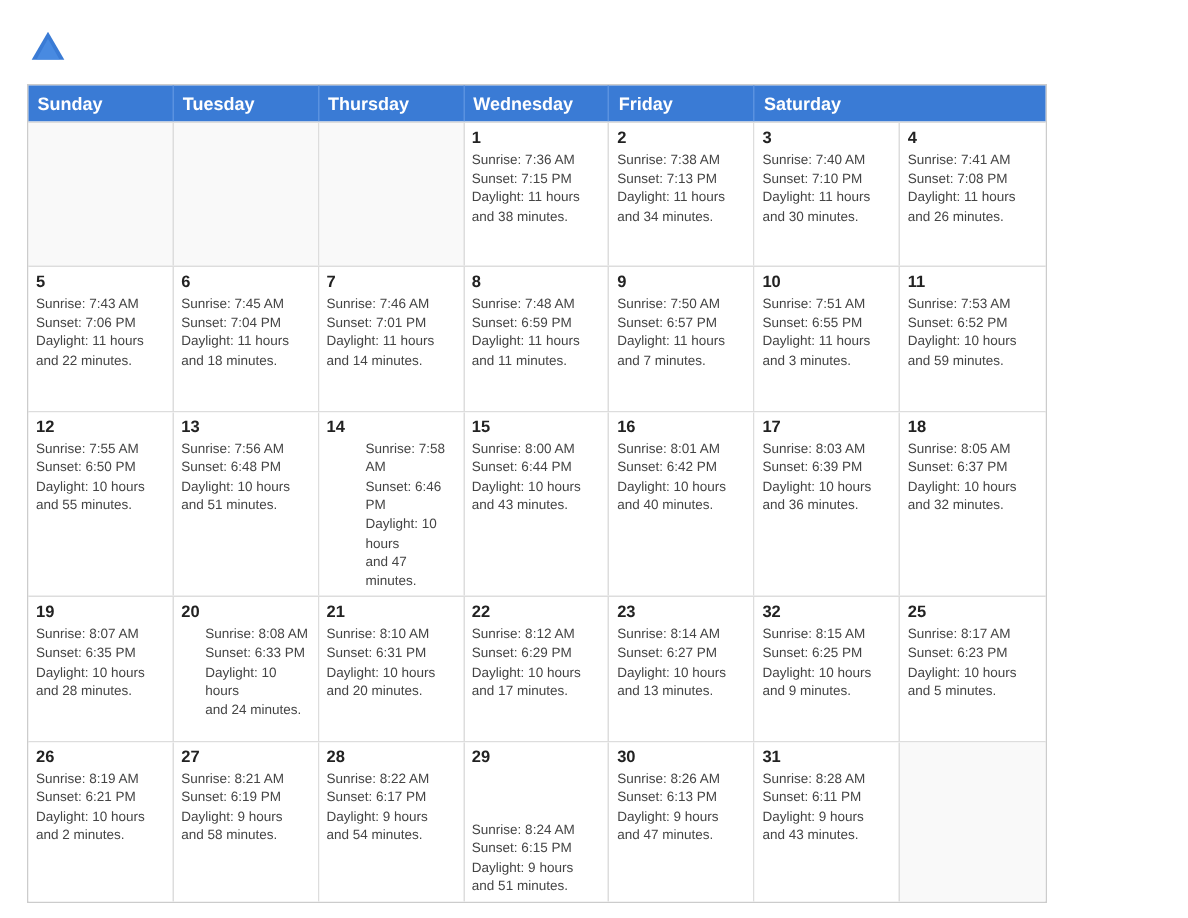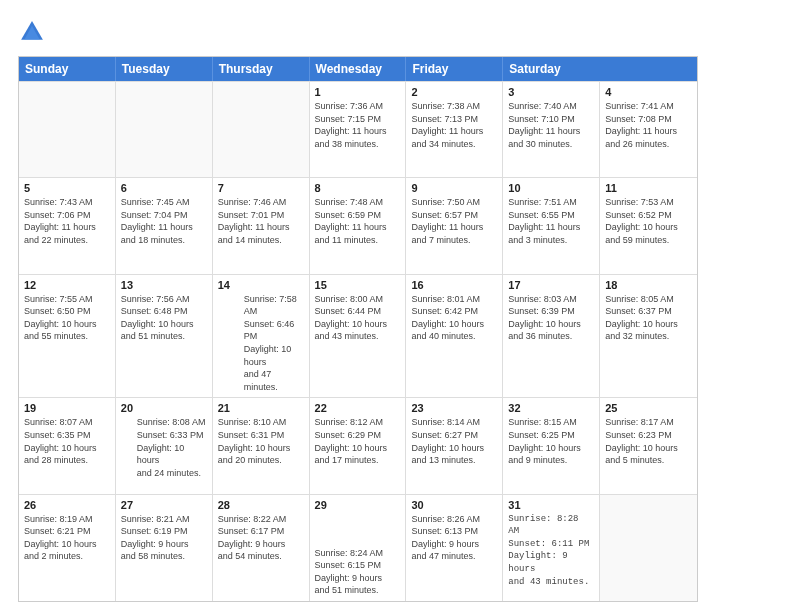--- a/index.html
+++ b/index.html
@@ -362,21 +362,21 @@
           </div>
           <div class="cal-cell">
             <div class="day-number">30</div>
             <div class="cell-text" style="white-space: pre-line;">Sunrise: 8:26 AM
 Sunset: 6:13 PM
 Daylight: 9 hours
 and 47 minutes.</div>
           </div>
           <div class="cal-cell">
             <div class="day-number">31</div>
-            <div class="cell-text" style="white-space: pre-line; font-family: Liberation Mono, monospace;">Sunrise: 8:28 AM
+            <div class="cell-text" style="white-space: pre-line;">Sunrise: 8:28 AM
 Sunset: 6:11 PM
 Daylight: 9 hours
 and 43 minutes.</div>
           </div>
           <div class="cal-cell empty"></div>
         </div>
       </div>
   </div>
 </div>
 

